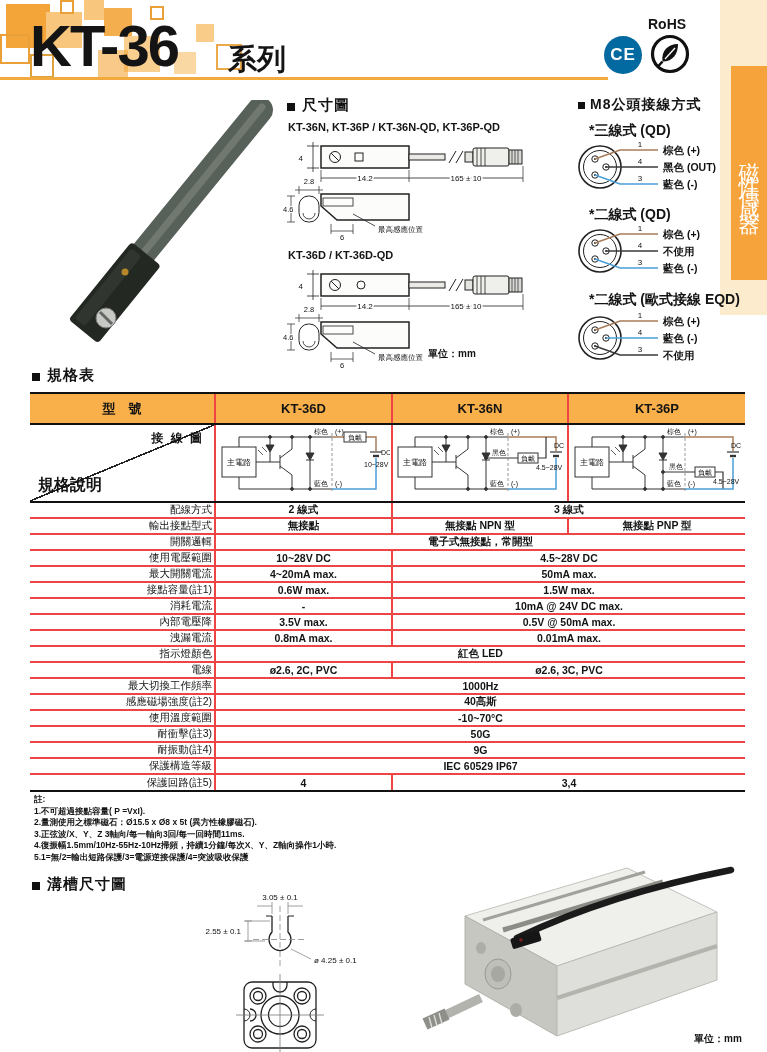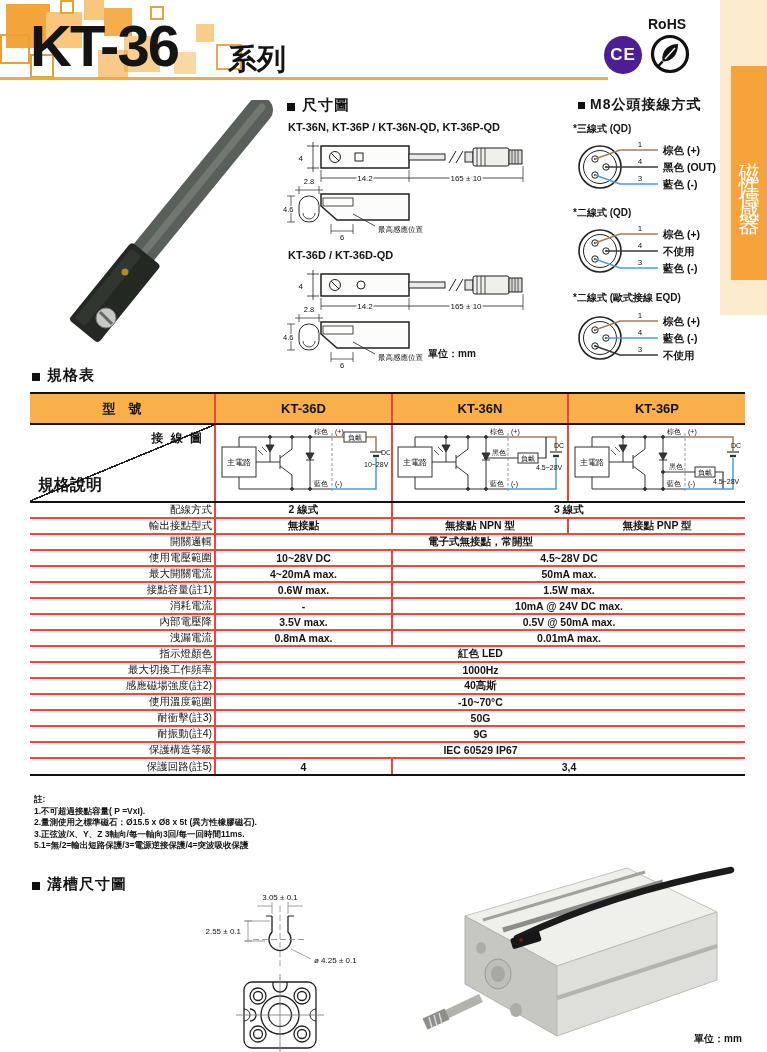--- a/index.html
+++ b/index.html
@@ -8,30 +8,30 @@
           font-family:"Liberation Sans","DejaVu Sans",sans-serif; color:#141414; }
   .abs { position:absolute; }
   .sq { position:absolute; }
   .bullet { position:absolute; width:8px; height:8px; background:#111; }
   .sec-title { position:absolute; font-size:15px; font-weight:bold; letter-spacing:1px; }
   .kt-title { position:absolute; left:30px; top:12px; font-size:58px; font-weight:800;
               letter-spacing:-2px; z-index:3; }
   .kt-series { position:absolute; left:228px; top:40px; font-size:29px; font-weight:bold; z-index:3; }
   .rule { position:absolute; left:0; top:77px; width:608px; height:3px; background:#F2A93D; }
   .ce-badge { position:absolute; left:604px; top:36px; width:38px; height:38px; border-radius:50%;
-              background:#4c1d95; color:#fff; display:flex; align-items:center; justify-content:center;
+              background:#0369a1; color:#fff; display:flex; align-items:center; justify-content:center;
               font-size:17px; font-weight:800; letter-spacing:1px; }
   .rohs-text { position:absolute; left:648px; top:16px; font-size:14px; font-weight:700; }
   .side-strip { position:absolute; left:720px; top:0; width:47px; height:315px; background:#FCEBCD; }
   .side-tab { position:absolute; left:731px; top:66px; width:36px; height:214px; background:#F7A33B;
               display:flex; align-items:center; justify-content:center; }
   .side-tab-label { writing-mode:vertical-rl; text-orientation:upright; letter-spacing:13px;
                     color:#fff; font-size:21px; padding-top:10px; }
   .dwg-label { position:absolute; font-size:11px; font-weight:bold; }
-  .m8-group-label { position:absolute; font-size:10px; font-weight:bold; }
+  .m8-group-label { position:absolute; font-size:14px; font-weight:bold;margin-left:16px; }
   .unit { position:absolute; font-size:10px; font-weight:bold; }
   svg text { font-family:"Liberation Sans","DejaVu Sans",sans-serif; fill:#111; }
   .spec-wrap { position:absolute; left:30px; top:392px; width:715px; }
   .thickline { height:2px; background:#111; }
   table.spec { border-collapse:collapse; border-style:hidden; table-layout:fixed; width:715px; }
   table.spec td { border:2px solid #ef4444; font-size:10.5px; overflow:hidden; }
   tr.hdr td { background:#F9B04A; height:30px; text-align:center; font-size:13px; font-weight:bold;
               border-bottom:2px solid #111; }
   tr.vrow td { height:16px; padding:0 2px; }
   td.lb { text-align:right; padding-left:6px !important; font-weight:normal; }
@@ -415,20 +415,25 @@
       <tr class="vrow">
             <td class="lb">洩漏電流</td>
             <td class="vl">0.8mA max.</td>
             <td class="vl" colspan="2">0.01mA max.</td>
           </tr>
       <tr class="vrow">
             <td class="lb">指示燈顏色</td>
             <td class="vl" colspan="3">紅色 LED</td>
           </tr>
       <tr class="vrow">
+            <td class="lb">電線</td>
+            <td class="vl">ø2.6, 2C, PVC</td>
+            <td class="vl" colspan="2">ø2.6, 3C, PVC</td>
+          </tr>
+      <tr class="vrow">
             <td class="lb">最大切換工作頻率</td>
             <td class="vl" colspan="3">1000Hz</td>
           </tr>
       <tr class="vrow">
             <td class="lb">感應磁場強度(註2)</td>
             <td class="vl" colspan="3">40高斯</td>
           </tr>
       <tr class="vrow">
             <td class="lb">使用溫度範圍</td>
             <td class="vl" colspan="3">-10~70°C</td>
@@ -453,20 +458,21 @@
     </tbody>
       </table>
     <div class="thickline"></div>
   </div>
 
   <div class="notes">
     <div>註:</div>
     <div>1.不可超過接點容量( P =VxI).</div>
     <div>2.量測使用之標準磁石：Ø15.5 x Ø8 x 5t (異方性橡膠磁石).</div>
     <div>3.正弦波/X、Y、Z 3軸向/每一軸向3回/每一回時間11ms.</div>
+    <div>4.復振幅1.5mm/10Hz-55Hz-10Hz掃頻，持續1分鐘/每次X、Y、Z軸向操作1小時.</div>
     <div>5.1=無/2=輸出短路保護/3=電源逆接保護/4=突波吸收保護</div>
   </div>
 
   <div class="bullet" style="left:32px;top:882px"></div>
   <div class="sec-title" style="left:47px;top:875px">溝槽尺寸圖</div>
 
   <svg class="abs" style="left:145px;top:888px" width="260" height="175" viewBox="0 0 260 175">
     <g stroke="#222" fill="none" stroke-width="1.3">
       <path d="M127,28 V44 A11,11 0 1 0 143,44 V28"></path>
       <path d="M121,28 H127 M143,28 H149" stroke-width="1"></path>

